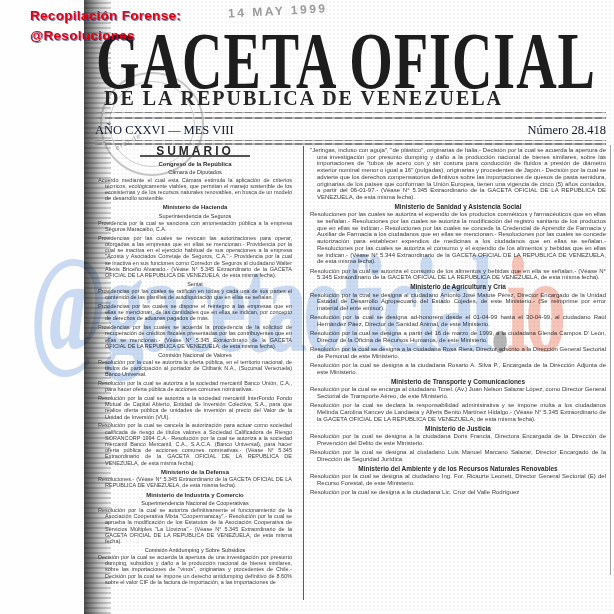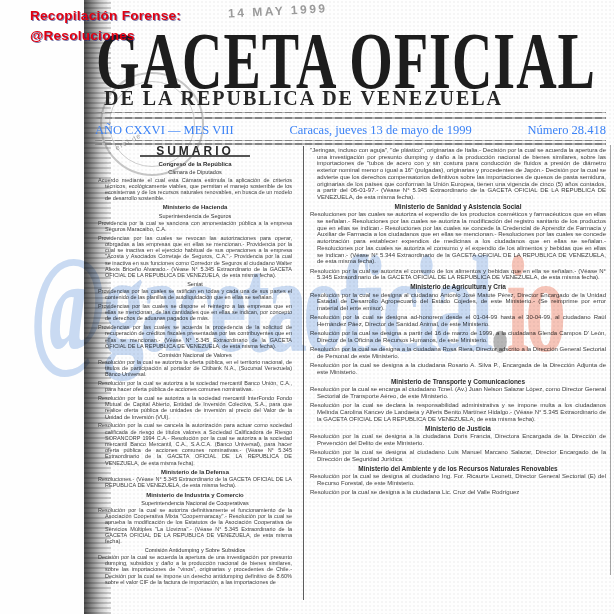--- a/index.html
+++ b/index.html
@@ -38,21 +38,21 @@
   
   .rule{position:absolute;left:95px;width:511px;pointer-events:none;
      background:repeating-linear-gradient(90deg,#848484 0 7px,#b5b5b5 7px 10px);}
   .r1{top:112px;height:1px}.r2{top:117px;height:2px}.r3{top:140px;height:1px}.r4{top:143px;height:2px}
   .rule-right{position:absolute;left:610px;top:145px;width:1px;height:430px;
      background:rgba(80,80,80,.5);}
   .divider{position:absolute;left:303px;top:146px;width:1px;height:454px;background:#5c5c5c;}
   
   .infobar{position:absolute;left:95px;top:121px;width:511px;height:18px;z-index:1;
      display:flex;justify-content:space-between;align-items:center;
-     font-family:"Liberation Serif", serif;font-size:12.5px;color:#3b82f6;}
+     font-family:"Liberation Serif", serif;font-size:12.5px;color:#0f172a;}
   
   .columns{position:absolute;left:98px;top:147px;width:508px;height:440px;display:flex;z-index:1;}
   .col-left{width:202px;padding-right:8px;box-sizing:border-box;
      font-size:5.5px;line-height:6.2px;color:#3d3d3d;}
   .col-right{width:306px;padding-left:10px;box-sizing:border-box;
      font-size:6px;line-height:6.7px;color:#3d3d3d;}
   .sumario-wrap{text-align:center;margin:1px 0 4px;}
   .sumario{display:inline-block;font-weight:bold;font-size:12px;letter-spacing:3px;color:#2a2a2a;
      border-bottom:2px solid #555;padding:0 16px 1px;}
   .heading{font-weight:bold;text-align:center;font-size:1.08em;margin:3px 6px 1px;color:#2e2e2e;}
@@ -82,21 +82,20 @@
 <div class="datestamp">14 MAY 1999</div>
 
 <div class="masthead-title">GACETA OFICIAL</div>
 <div class="masthead-subtitle">DE LA REPUBLICA DE VENEZUELA</div>
 
 <div class="rule r1"></div>
 <div class="rule r2"></div>
 
 <div class="infobar">
   <span>AÑO CXXVI — MES VIII</span>
-  <span>Caracas, jueves 13 de mayo de 1999</span>
   <span>Número 28.418</span>
 </div>
 
 <div class="rule r3"></div>
 <div class="rule r4"></div>
 <div class="divider"></div>
 <div class="rule-right"></div>
 
 <div class="columns">
   <div class="col-left">

